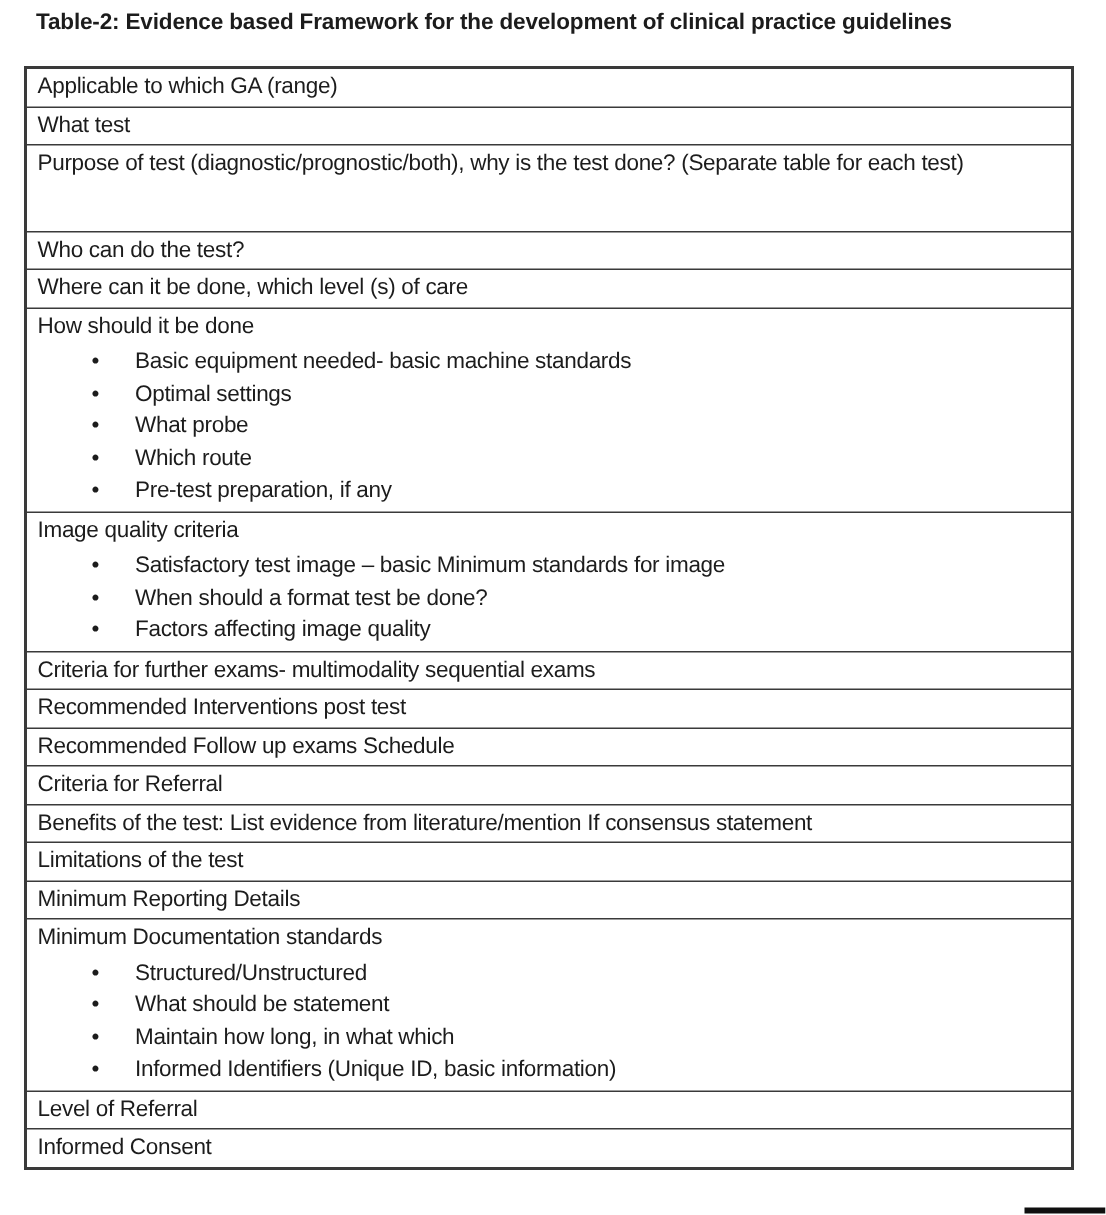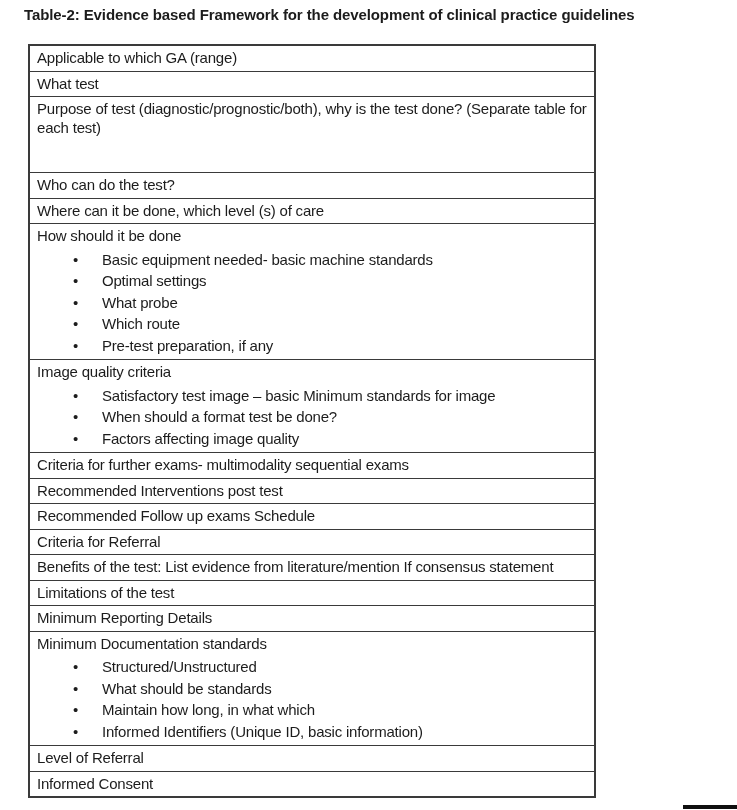--- a/index.html
+++ b/index.html
@@ -14,22 +14,22 @@
   .caption {
     position: absolute;
     left: 24px; top: 6px;
     font-size: 15px;
     font-weight: 700;
     letter-spacing: -0.1px;
     white-space: nowrap;
   }
   .tbl {
     position: absolute;
-    left: 28px; top: 44px;
-    width: 568px;
+    left: 16px; top: 44px;
+    width: 700px;
     border: 2px solid #3a3a3a;
     background: #ffffff;
   }
   .row {
     border-top: 1.5px solid #3a3a3a;
     padding: 3px 7px 3px 7px;
     font-size: 15px;
     line-height: 18.5px;
     letter-spacing: -0.2px;
   }
@@ -116,21 +116,21 @@
     <div class="row">
       <div class="row-label">Limitations of the test</div>
     </div>
     <div class="row">
       <div class="row-label">Minimum Reporting Details</div>
     </div>
     <div class="row">
       <div class="row-label">Minimum Documentation standards</div>
       <ul class="bullets">
         <li>Structured/Unstructured</li>
-        <li>What should be standards</li>
+        <li>What should be statement</li>
         <li>Maintain how long, in what which</li>
         <li>Informed Identifiers (Unique ID, basic information)</li>
       </ul>
     </div>
     <div class="row">
       <div class="row-label">Level of Referral</div>
     </div>
     <div class="row">
       <div class="row-label">Informed Consent</div>
     </div>

